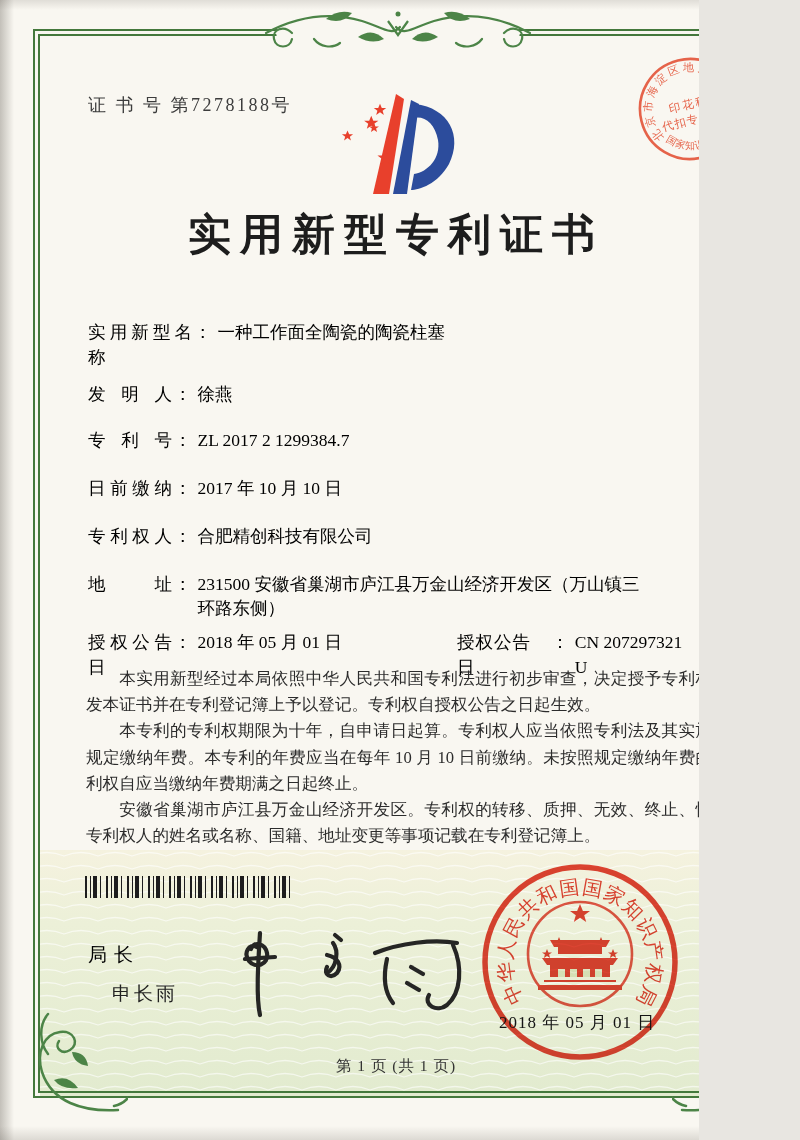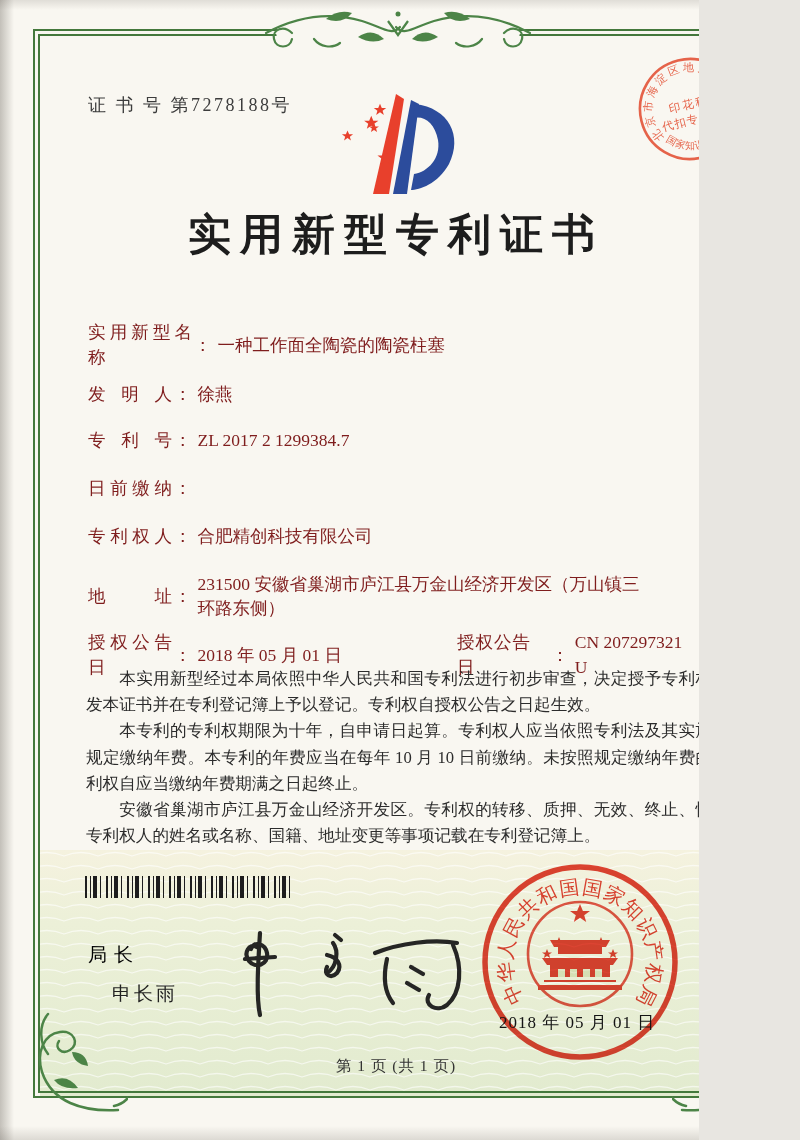--- a/index.html
+++ b/index.html
@@ -16,21 +16,21 @@
   .frame-inner{position:absolute;left:3px;top:3px;right:3px;bottom:3px;
         border:2px solid #44783c;box-sizing:border-box;}
   .band{position:absolute;left:40px;top:850px;width:718px;height:246px;
         background:linear-gradient(180deg,#f5f2df 0%,#ecf0d8 30%,#e2ebcf 100%);}
   .band svg{position:absolute;left:0;top:0;}
   .certno{position:absolute;left:88px;top:93px;font-size:18px;letter-spacing:2.5px;color:#3c3c3c;}
   .title{position:absolute;left:-4px;top:206px;width:800px;text-align:center;
         font-size:43px;font-weight:bold;letter-spacing:9px;color:#1d1d1d;}
   .logo{position:absolute;left:325px;top:90px;}
   .stamp{position:absolute;left:628px;top:47px;opacity:.92;}
-  .row{position:absolute;left:88px;display:flex;font-size:17.5px;line-height:25px;color:#7f1d1d;align-items:center;}
+  .row{position:absolute;left:88px;display:flex;font-size:17.5px;line-height:25px;color:#000000;}
   .row .lbl{width:84px;text-align:justify;text-align-last:justify;}
   .row.w6 .lbl{width:104px;}
   .row .colon{margin:0 6px 0 2px;}
   .row .val{white-space:pre-wrap;}
   .row.addr .val{width:452px;line-height:24px;}
   .paras{position:absolute;left:86px;top:666px;width:660px;font-size:16.6px;
         line-height:26.2px;text-align:justify;color:#2c2c2c;}
   .paras p{margin:0;text-indent:2em;}
   .barcode{position:absolute;left:85px;top:876px;width:210px;height:22px;
         background:repeating-linear-gradient(90deg,#1d1d1d 0 2px,transparent 2px 5px,
@@ -162,20 +162,21 @@
       <span class="val">徐燕</span>
   </div>
   <div class="row" style="top:428px">
     <span class="lbl">专利号</span>
       <span class="colon">：</span>
       <span class="val">ZL 2017 2 1299384.7</span>
   </div>
   <div class="row" style="top:476px">
     <span class="lbl">日前缴纳</span>
       <span class="colon">：</span>
+      <span class="val">2017 年 10 月 10 日</span>
   </div>
   <div class="row" style="top:524px">
     <span class="lbl">专利权人</span>
       <span class="colon">：</span>
       <span class="val">合肥精创科技有限公司</span>
   </div>
   <div class="row addr" style="top:572px">
     <span class="lbl">地址</span>
       <span class="colon">：</span>
       <span class="val">231500 安徽省巢湖市庐江县万金山经济开发区（万山镇三环路东侧）</span>

